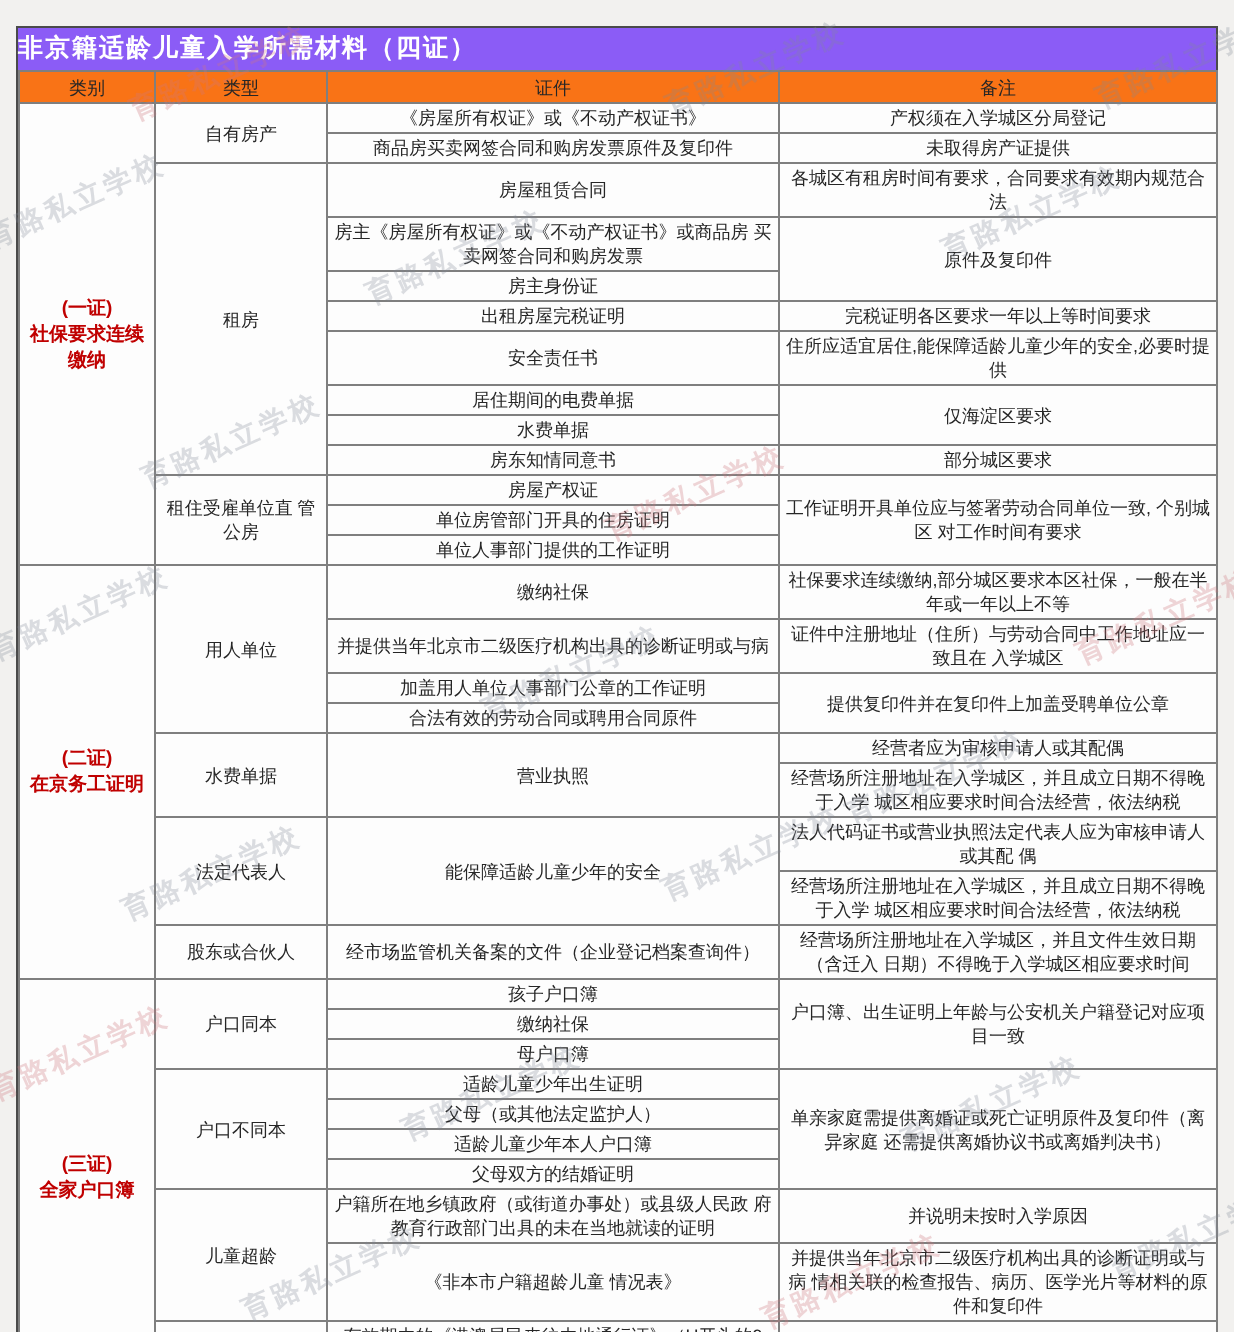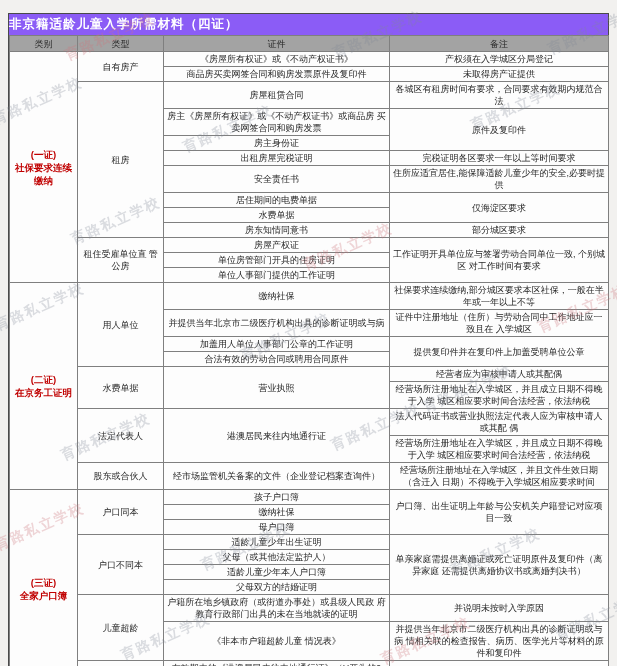--- a/index.html
+++ b/index.html
@@ -19,21 +19,21 @@
     font-size:12.5px;font-weight:bold;letter-spacing:1px;
     padding:3px 0 4px 0;line-height:14px;
   }
   table{border-collapse:collapse;width:100%;table-layout:fixed;}
   th,td{
     border:1px solid #7f7f7f;
     font-size:9px;line-height:12px;color:#262626;
     padding:1px 3px;text-align:center;vertical-align:middle;
     overflow:hidden;
   }
-  thead th{font-weight:normal;height:13px;background:#a3a3a3;}
+  thead th{font-weight:normal;height:13px;background:#f97316;}
   td.cat{
     color:#c00000;font-weight:bold;white-space:pre-line;
     font-size:9.5px;line-height:13px;
   }
   td.type{color:#262626;font-family:Liberation Serif, serif;}
   td.doc{color:#262626;}
   td.note{color:#262626;text-align:center;}
   tbody tr{height:14px;}
   .wm-layer{
     position:absolute;inset:0;pointer-events:none;z-index:5;overflow:hidden;
@@ -144,21 +144,21 @@
           <tr>
             <td class="type" rowspan="2">水费单据</td>
             <td class="doc" rowspan="2">营业执照</td>
             <td class="note">经营者应为审核申请人或其配偶</td>
           </tr>
           <tr>
             <td class="note">经营场所注册地址在入学城区，并且成立日期不得晚于入学 城区相应要求时间合法经营，依法纳税</td>
           </tr>
           <tr>
             <td class="type" rowspan="2">法定代表人</td>
-            <td class="doc" rowspan="2">港澳居民来往内地通行证</td>
+            <td class="doc" rowspan="2">能保障适龄儿童少年的安全</td>
             <td class="note">法人代码证书或营业执照法定代表人应为审核申请人或其配 偶</td>
           </tr>
           <tr>
             <td class="note">经营场所注册地址在入学城区，并且成立日期不得晚于入学 城区相应要求时间合法经营，依法纳税</td>
           </tr>
           <tr>
             <td class="type">股东或合伙人</td>
             <td class="doc">经市场监管机关备案的文件（企业登记档案查询件）</td>
             <td class="note">经营场所注册地址在入学城区，并且文件生效日期（含迁入 日期）不得晚于入学城区相应要求时间</td>
           </tr>

